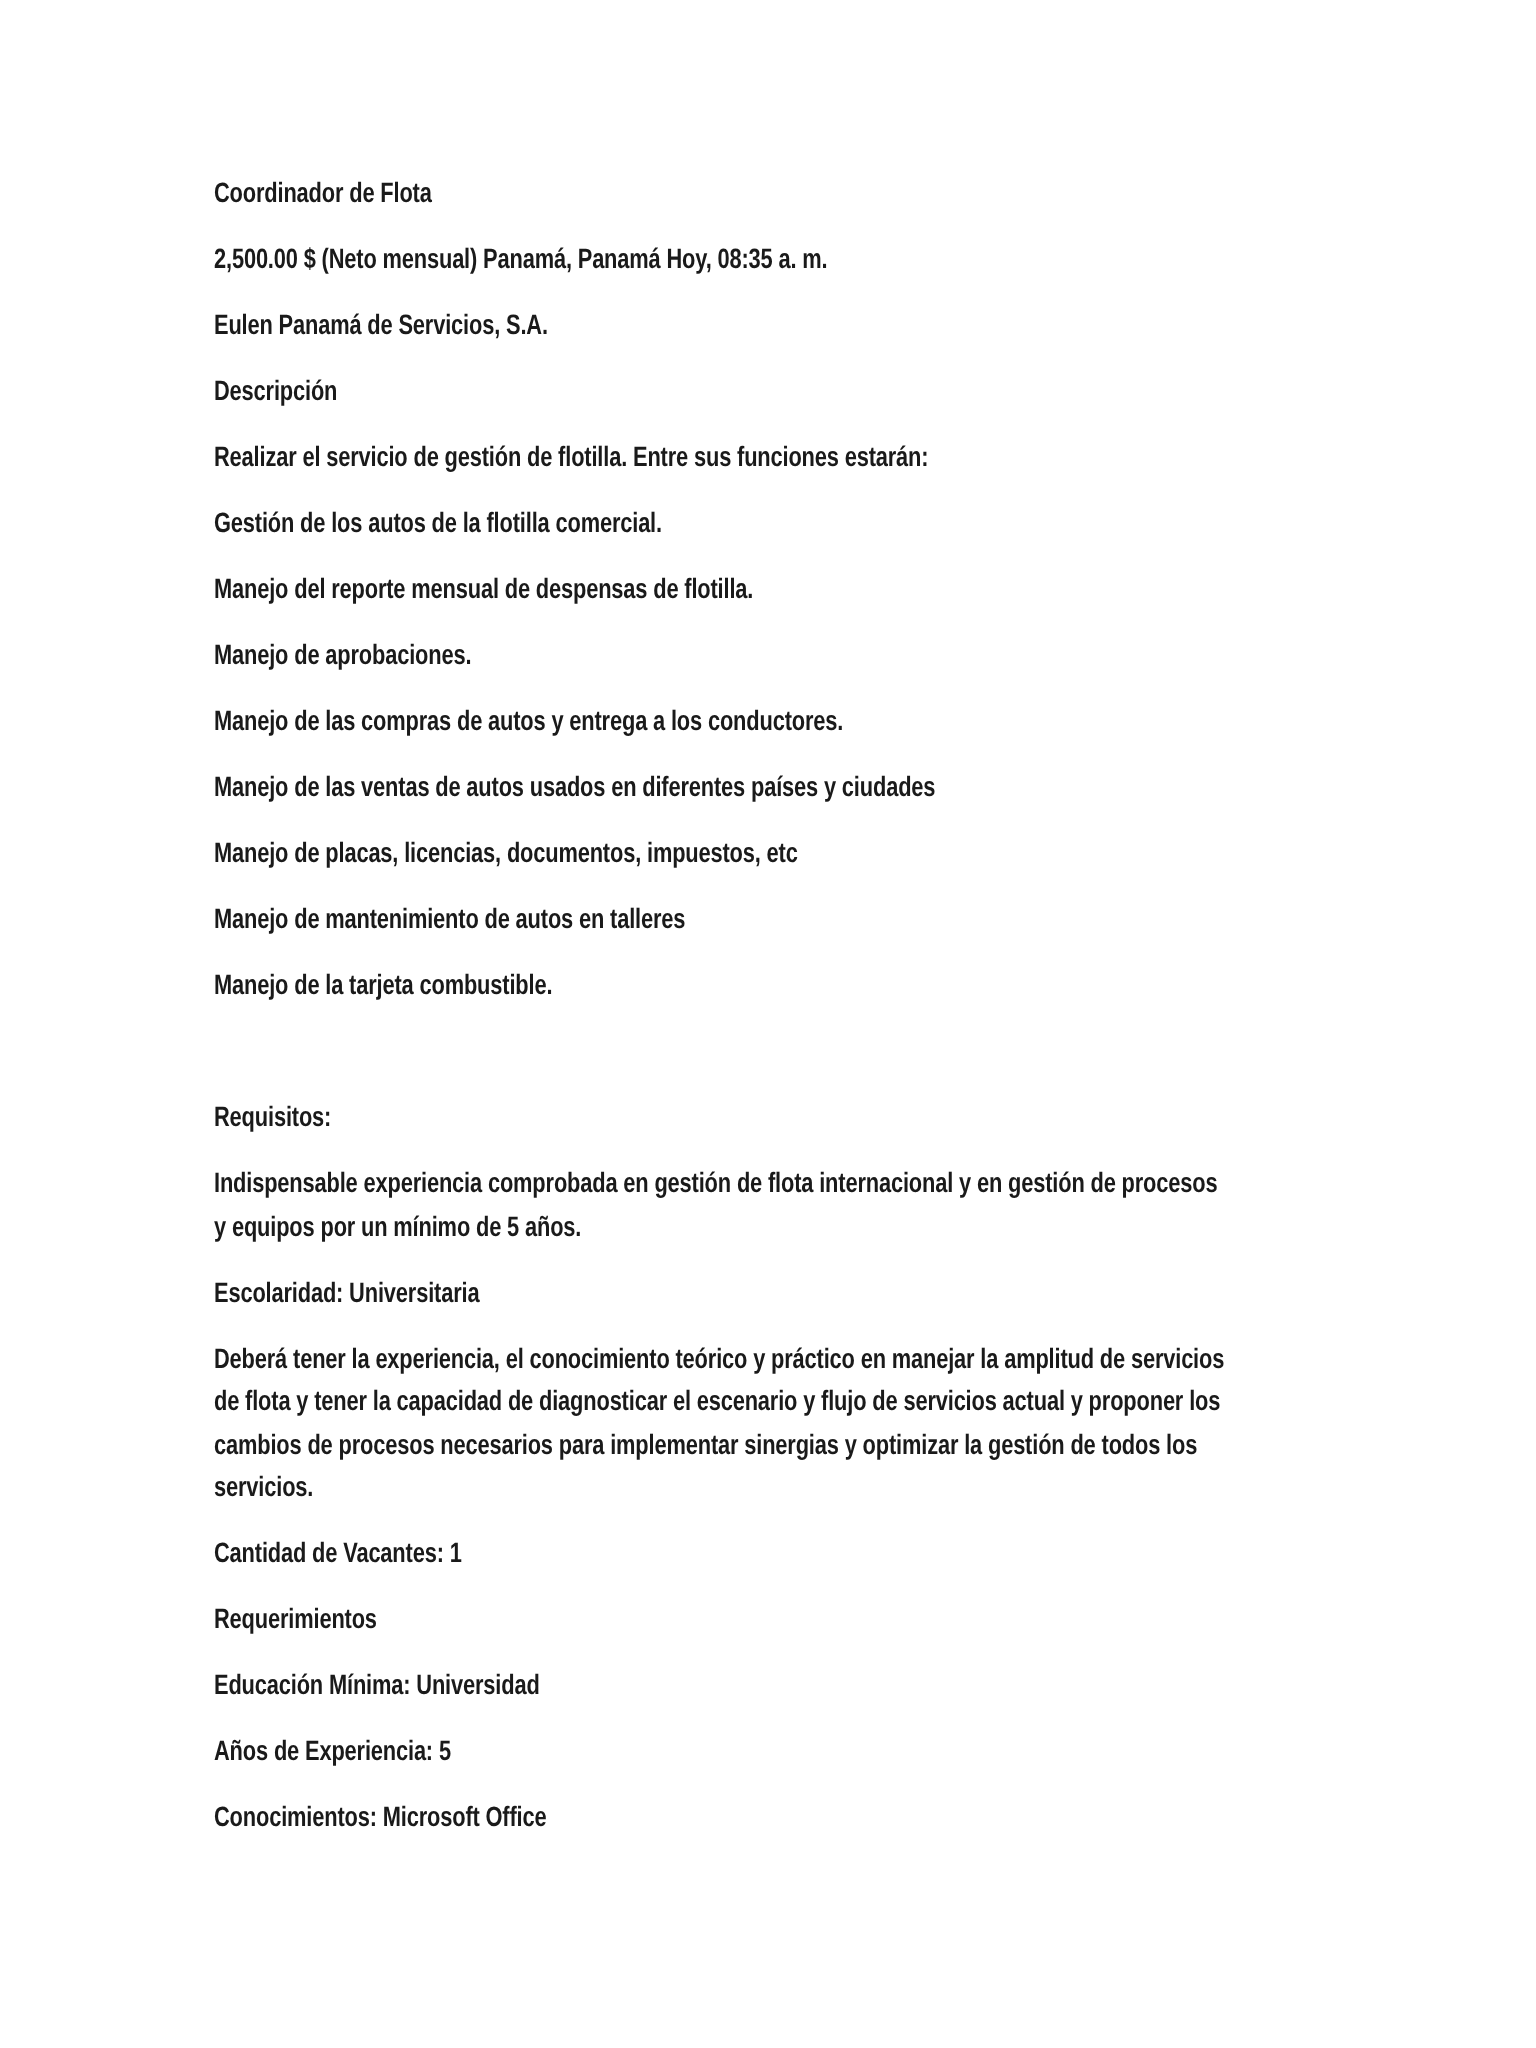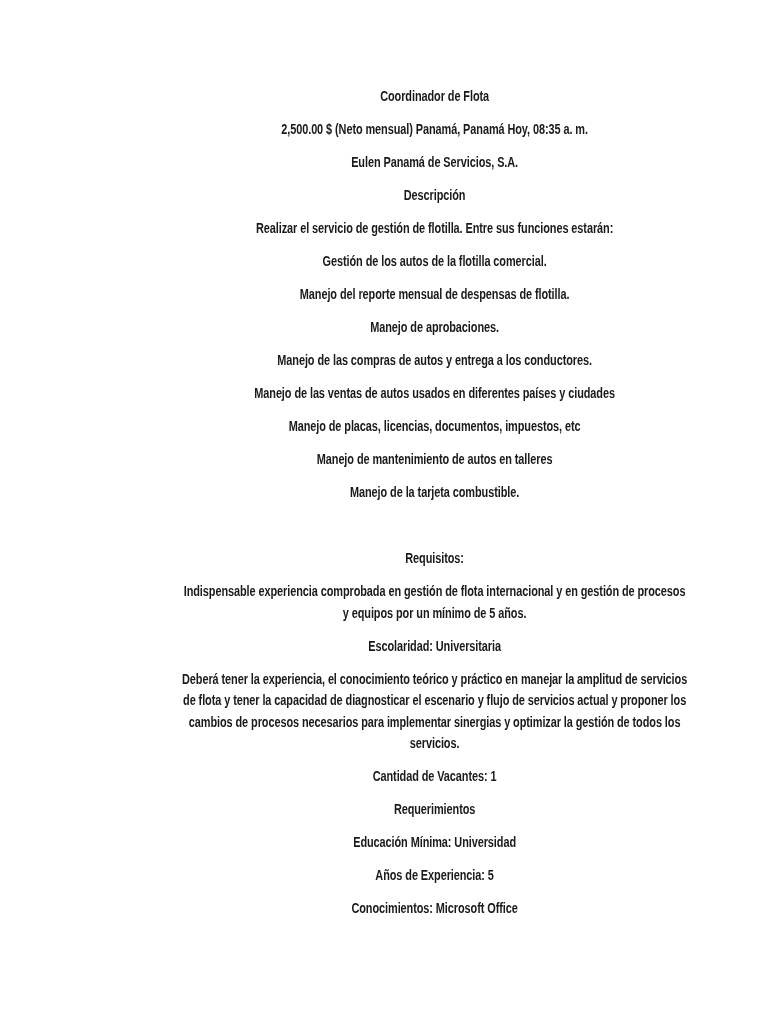--- a/index.html
+++ b/index.html
@@ -11,21 +11,20 @@
     width: 768px;
     height: 1024px;
     position: relative;
     overflow: hidden;
     font-family: "Liberation Sans", "DejaVu Sans", sans-serif;
   }
   .page {
     position: absolute;
     inset: 0;
     background: #ffffff;
-    text-align: center;
   }
   .doc-content {
     position: absolute;
     left: 107px;
     top: 86px;
     width: 840px;
     transform: scaleX(0.78);
     transform-origin: 0 0;
     color: #1a1a1a;
     font-size: 14px;

